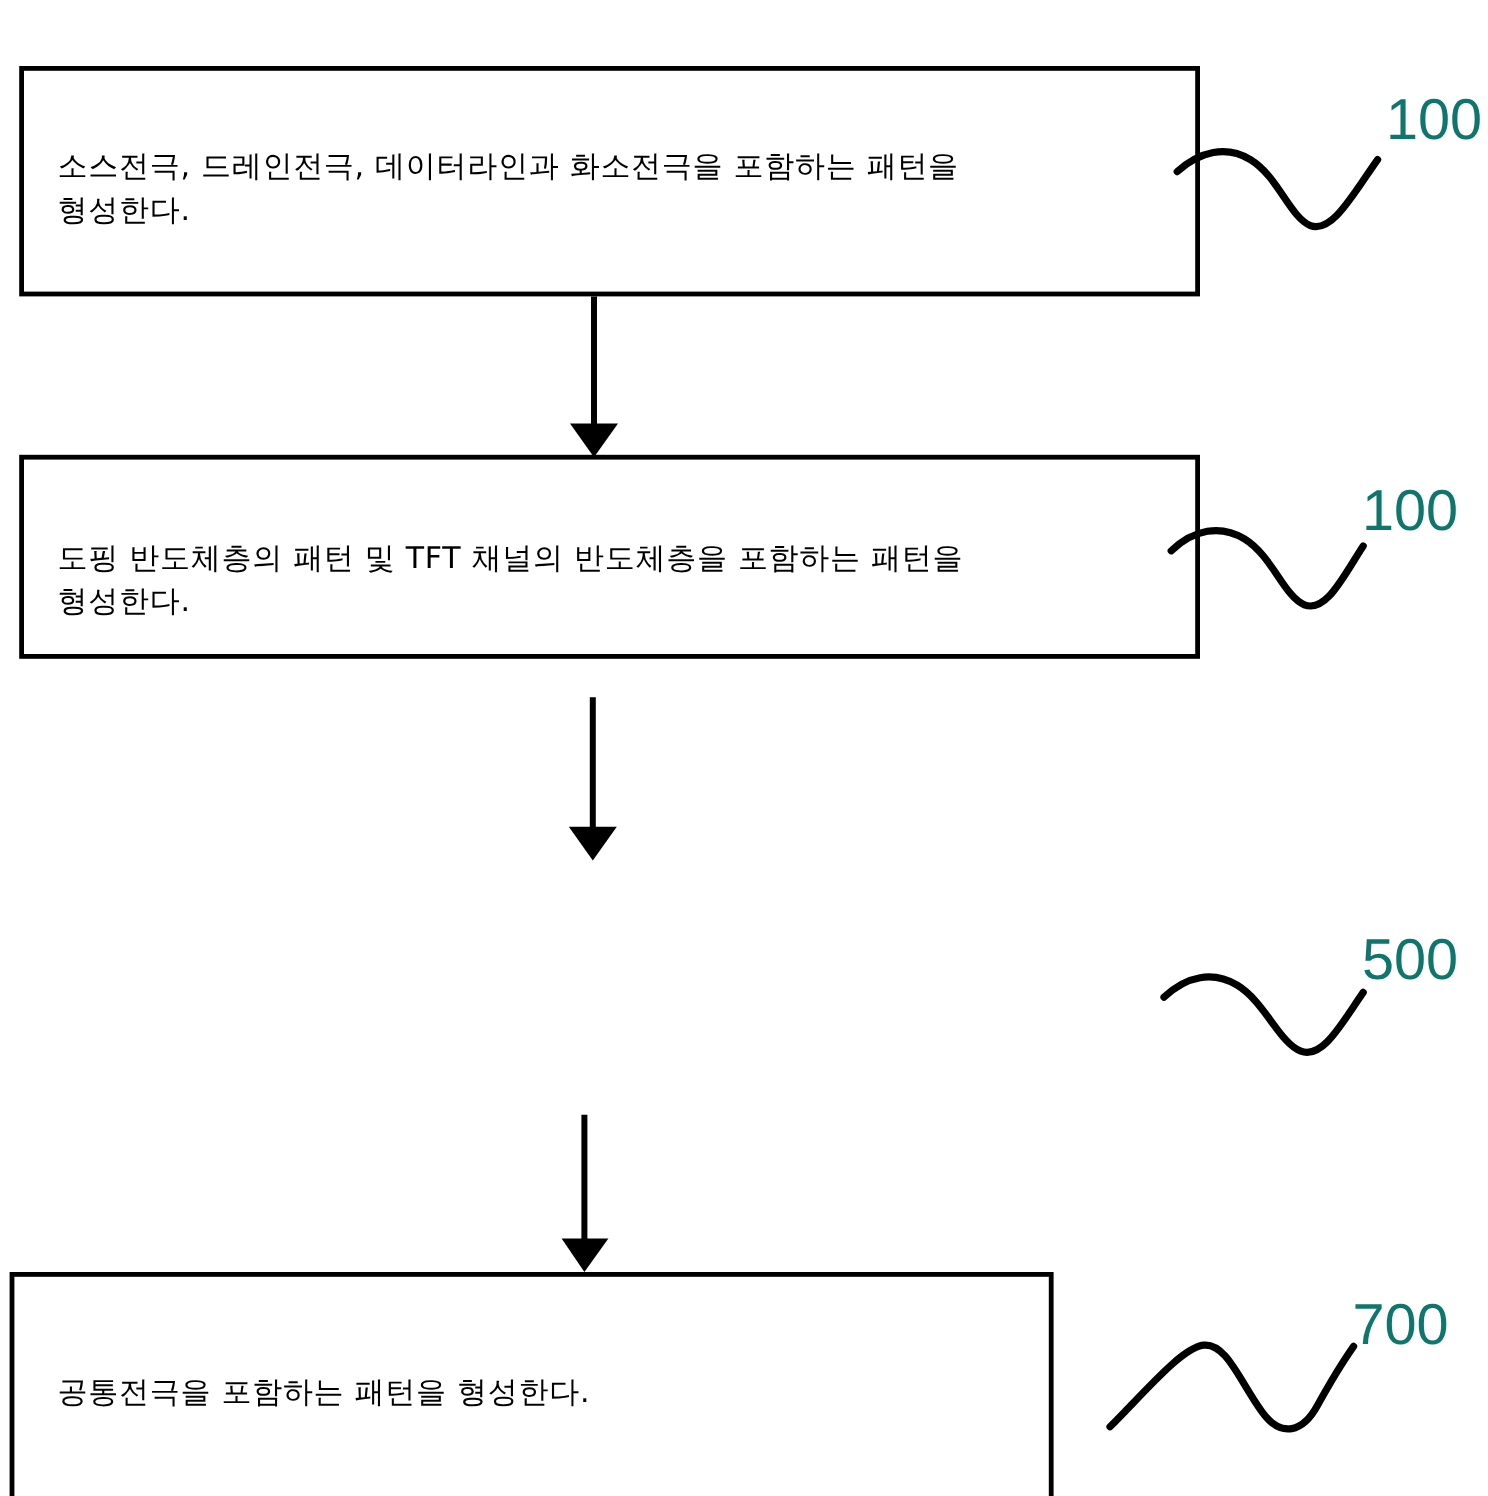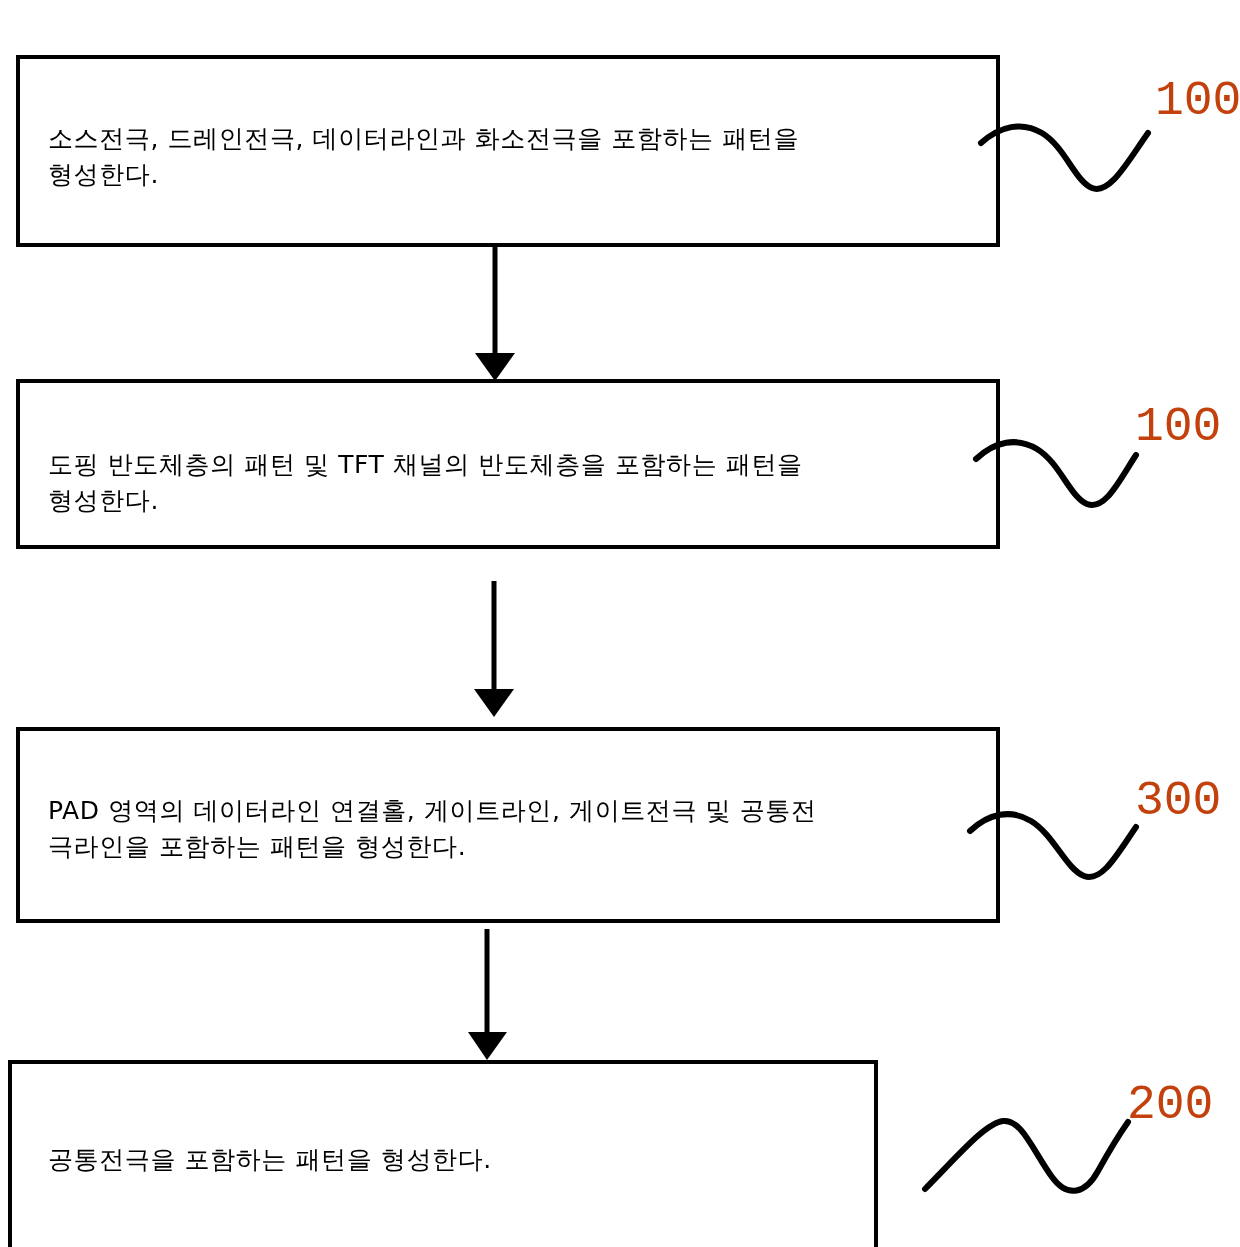--- a/index.html
+++ b/index.html
@@ -33,24 +33,24 @@
     line-height: 36px;
     color: #000000;
     letter-spacing: 0.6px;
     white-space: pre-line;
     padding-left: 28px;
     padding-right: 20px;
     box-sizing: border-box;
   }
   .ref-label {
     position: absolute;
-    font-family: Liberation Mono, monospace;
+    font-family: Liberation Sans, sans-serif;
     font-size: 48px;
     line-height: 48px;
-    color: #c2410c;
+    color: #0f766e;
     white-space: nowrap;
   }
   .svg-layer {
     position: absolute;
     left: 0;
     top: 0;
     width: 1240px;
     height: 1247px;
     pointer-events: none;
   }
@@ -65,30 +65,26 @@
 형성한다.</div>
   </div>
   <div class="ref-label" style="left:1155px; top:36px;">100</div>
 
   <div class="flow-box" style="left:16px; top:338px; width:984px; height:170px;">
     <div class="box-text" style="top:64px;">도핑 반도체층의 패턴 및 TFT 채널의 반도체층을 포함하는 패턴을
 형성한다.</div>
   </div>
   <div class="ref-label" style="left:1135px; top:362px;">100</div>
 
-  <div class="flow-box" style="left:16px; top:686px; width:984px; height:196px;">
-    <div class="box-text" style="top:62px;">PAD 영역의 데이터라인 연결홀, 게이트라인, 게이트전극 및 공통전
-극라인을 포함하는 패턴을 형성한다.</div>
-  </div>
-  <div class="ref-label" style="left:1135px; top:736px;">300</div>
+  <div class="ref-label" style="left:1135px; top:736px;">500</div>
 
   <div class="flow-box" style="left:8px; top:1019px; width:870px; height:200px;">
     <div class="box-text" style="top:78px; padding-left:36px;">공통전극을 포함하는 패턴을 형성한다.</div>
   </div>
-  <div class="ref-label" style="left:1127px; top:1040px;">200</div>
+  <div class="ref-label" style="left:1127px; top:1040px;">700</div>
 
   <svg class="svg-layer" viewBox="0 0 1240 1247">
 
     <g>
       <line x1="495" y1="206" x2="495" y2="320" stroke="#000" stroke-width="5"></line>
       <polygon points="475,312 515,312 495,340" fill="#000"></polygon>
     </g>
 
     <g>
       <line x1="494" y1="540" x2="494" y2="655" stroke="#000" stroke-width="5"></line>

